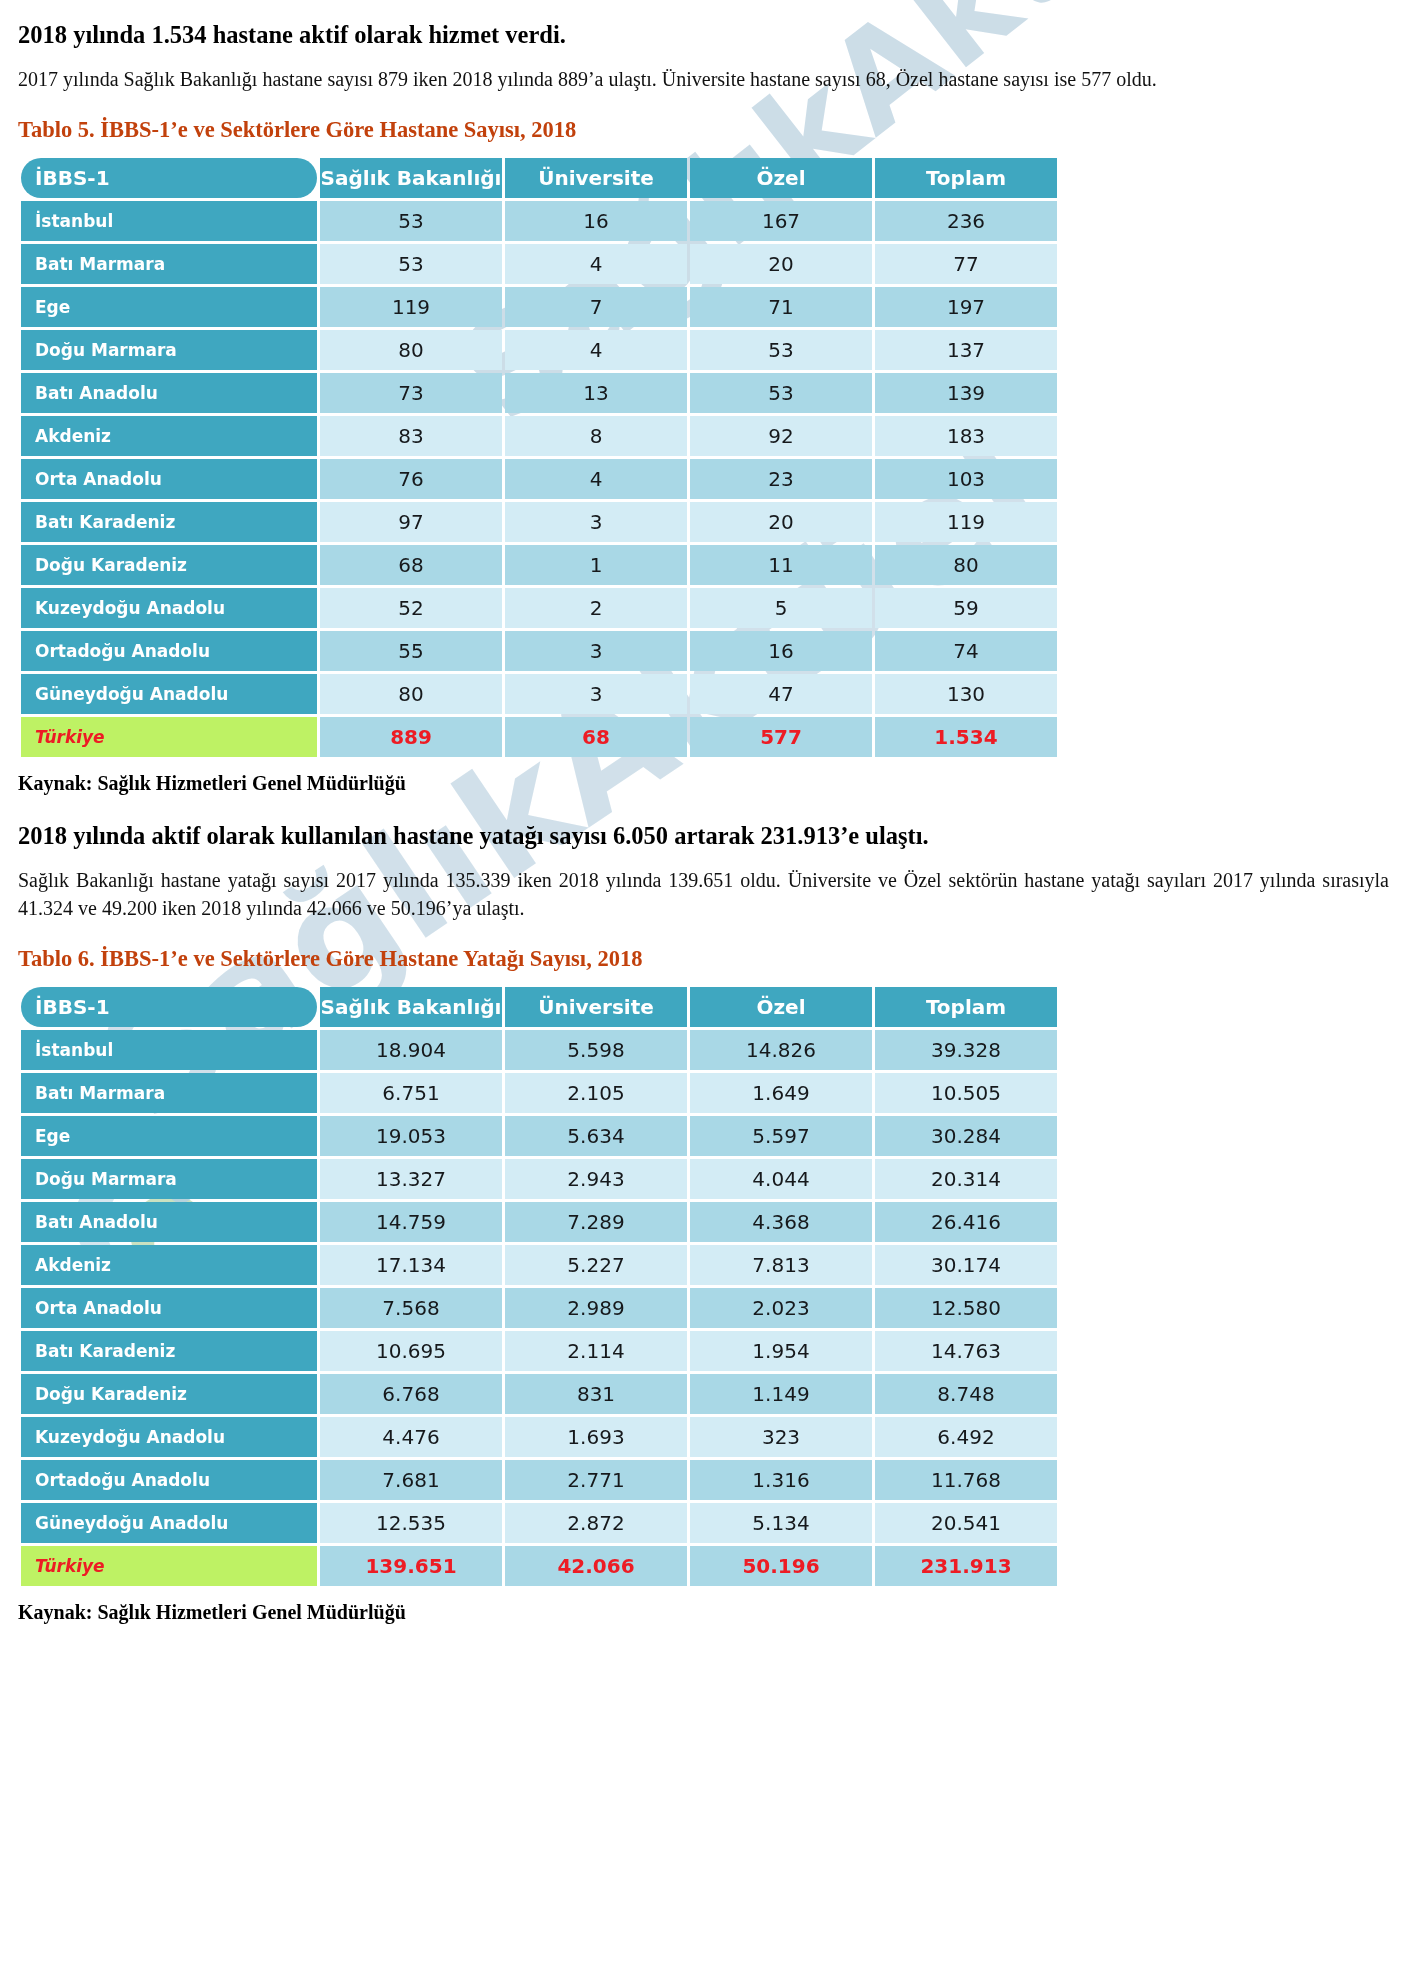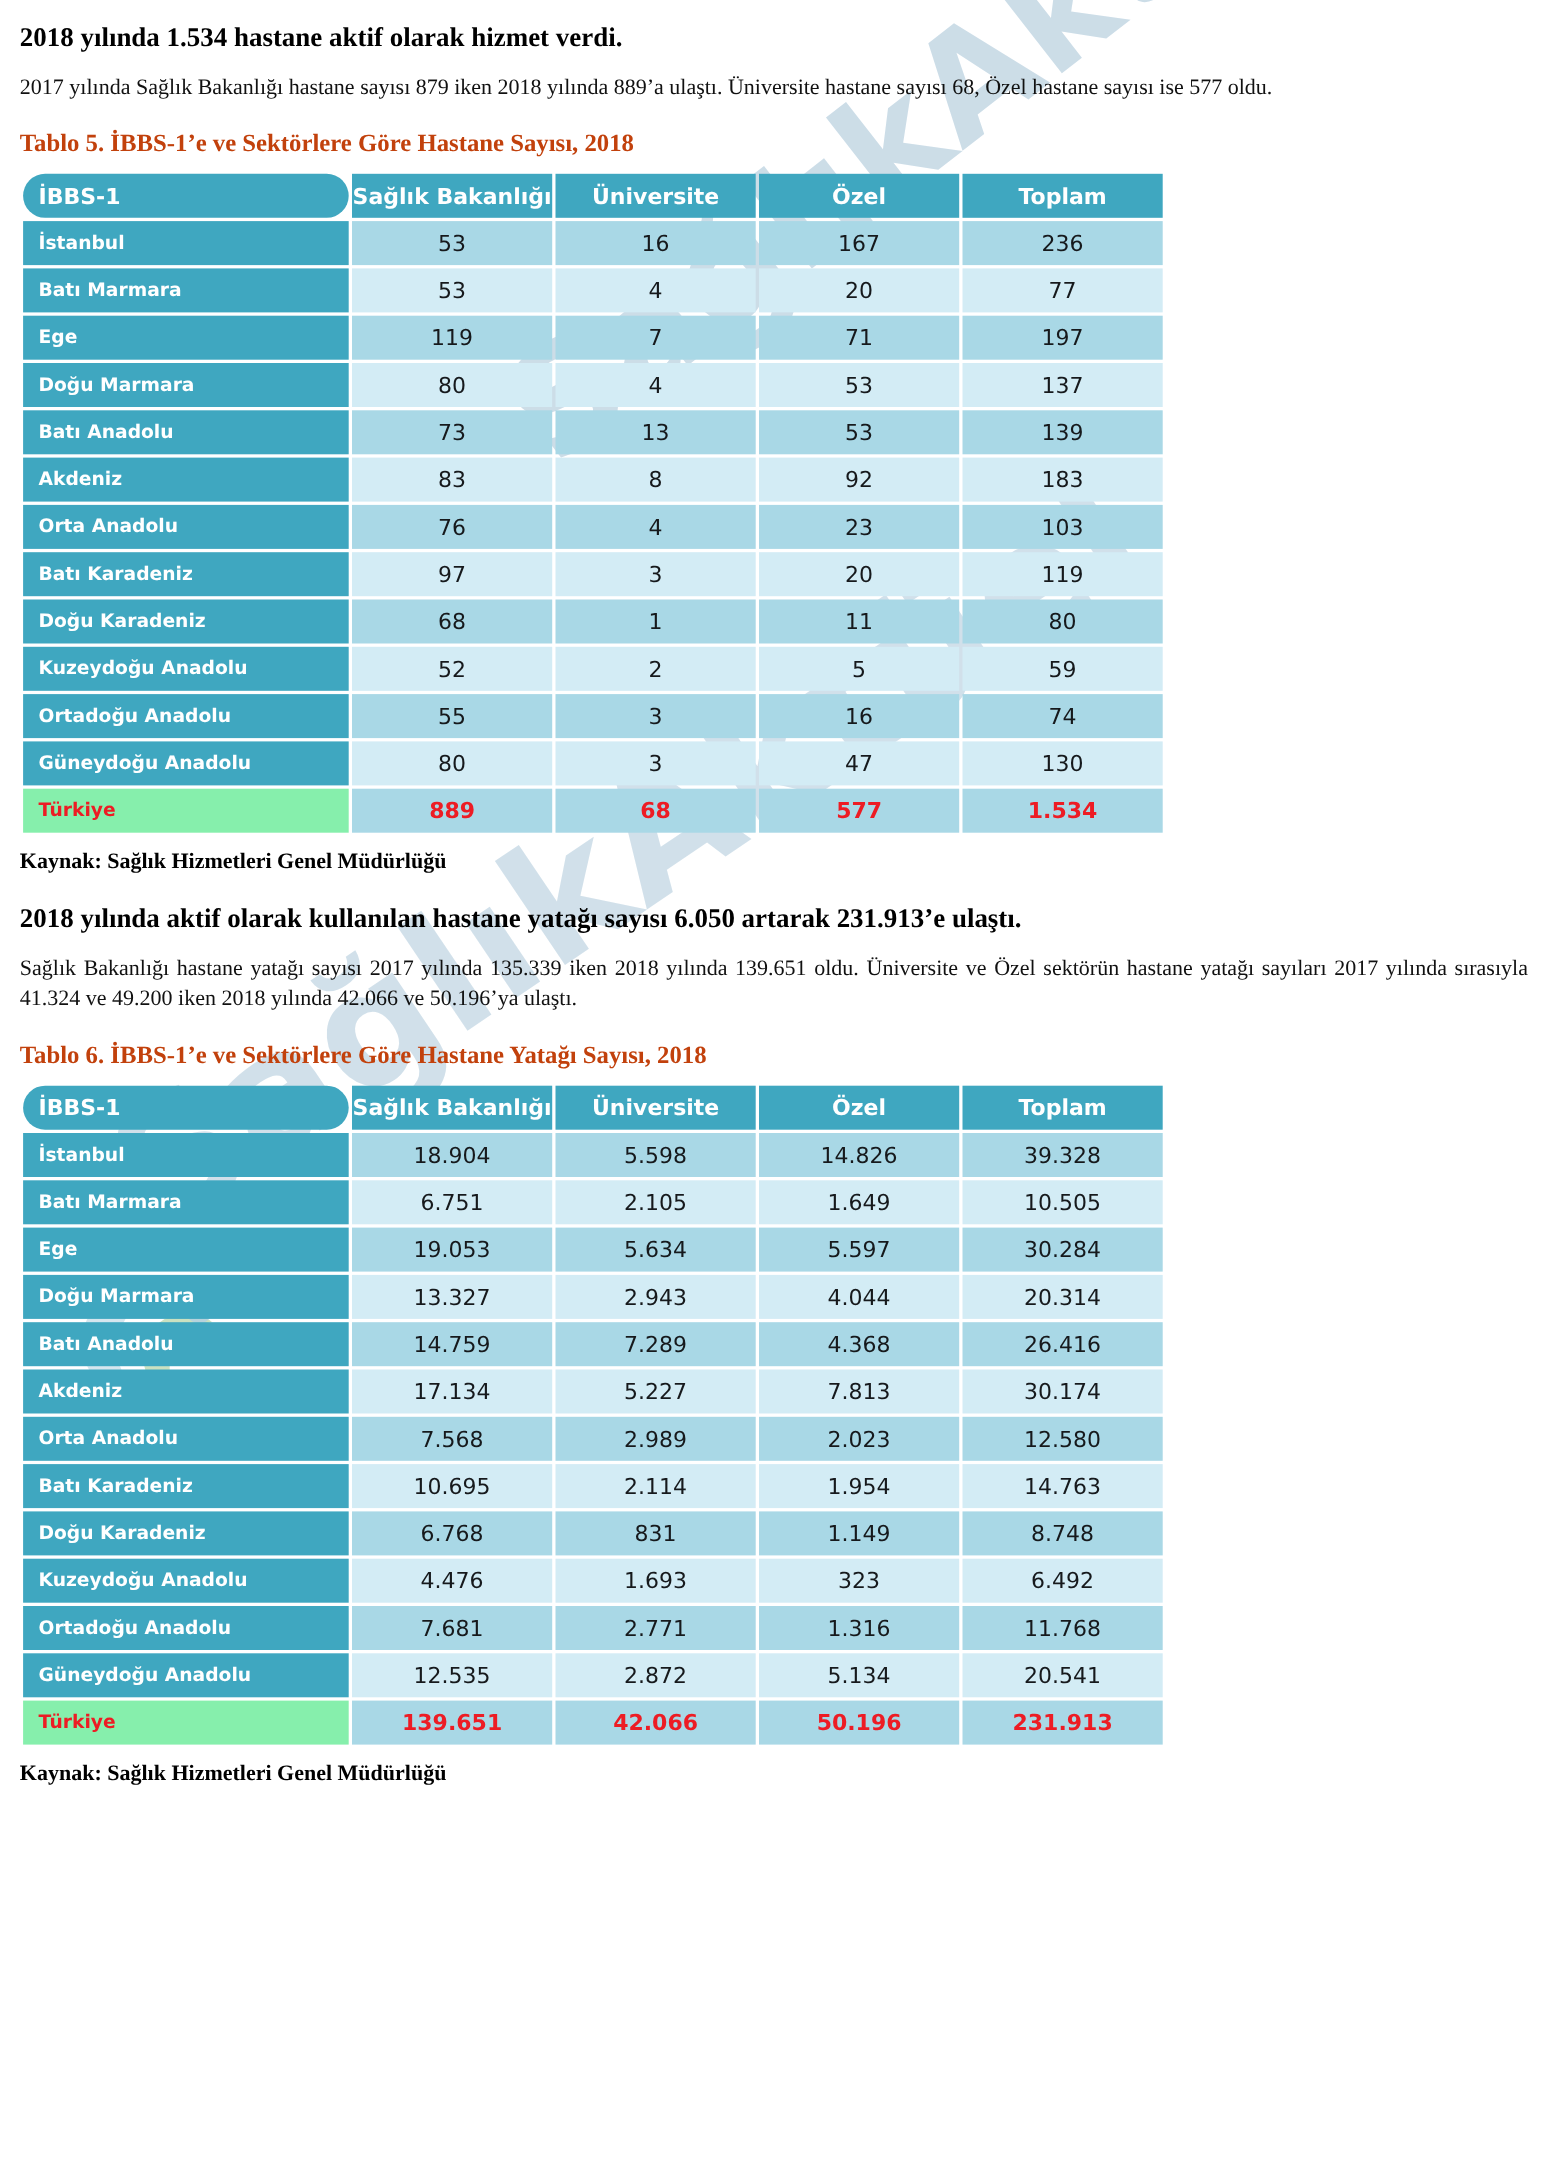--- a/index.html
+++ b/index.html
@@ -123,23 +123,24 @@
   table.data-table td.num {
     text-align: center;
     font-size: 20px;
     color: #16191c;
     font-weight: normal;
   }
   table.data-table tr.rowA td.num { background: #a9d8e6; }
   table.data-table tr.rowB td.num { background: #d3ecf5; }
   
   table.data-table tr.total td.region {
-    background: #86efac;
+    background: #bef264;
     color: #ed1c24;
     font-weight: bold;
+    font-style: italic;
   }
   table.data-table tr.total td.num {
     background: #a9d8e6;
     color: #ed1c24;
     font-weight: bold;
   }
 
   col.c-region { width: 296px; }
   col.c-data   { width: 182px; }
 </style>

